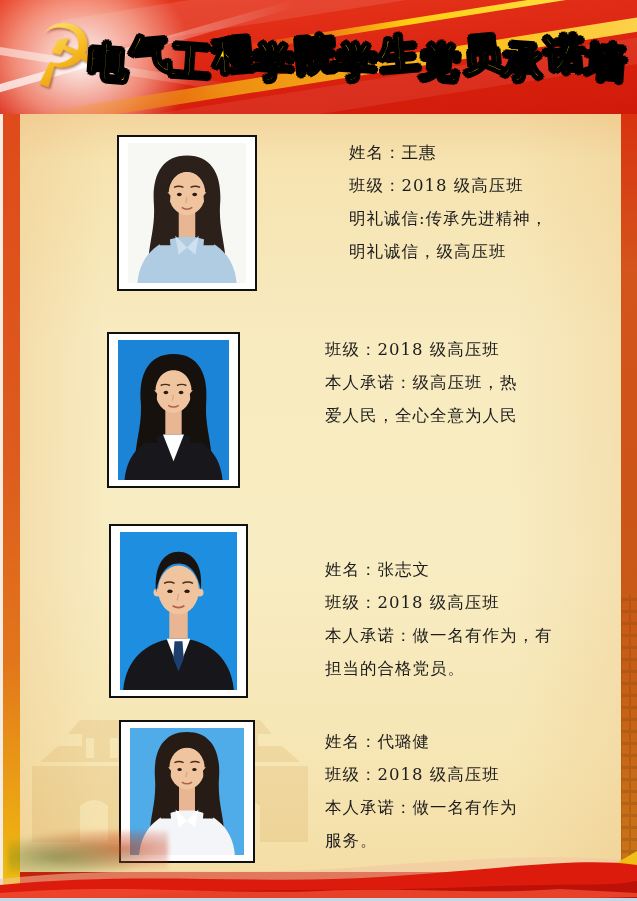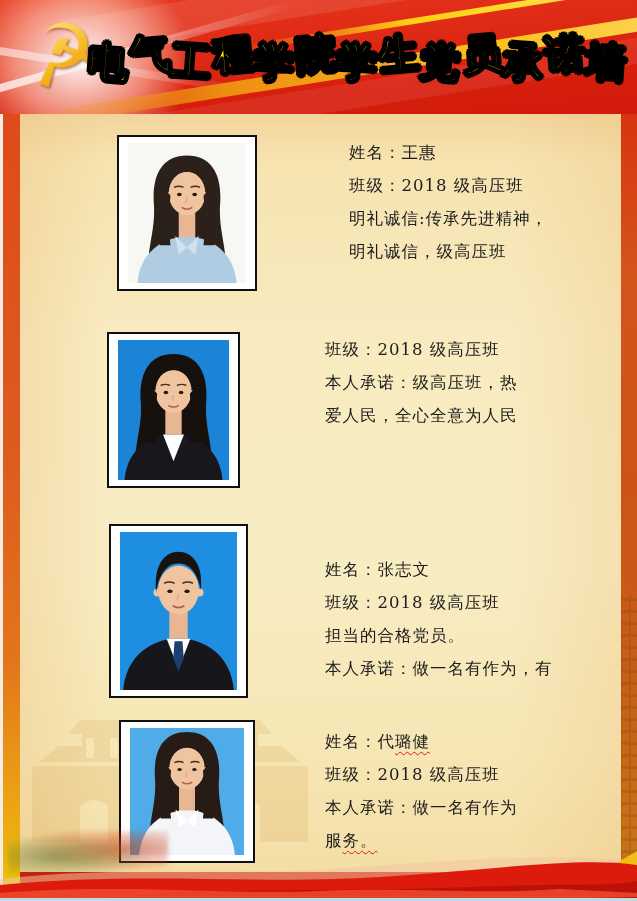--- a/index.html
+++ b/index.html
@@ -62,21 +62,21 @@
   .avatar .a-long,.avatar .a-short,.avatar .a-shirtv,.avatar .a-tie,.avatar .a-collar{display:none;}
   .photo.hair-long .a-long{display:block;}
   .photo.hair-short .a-short{display:block;}
   .photo.style-suit .a-shirtv{display:block;}
   .photo.style-suit-tie .a-shirtv,.photo.style-suit-tie .a-tie{display:block;}
   .photo.style-shirt .a-collar{display:block;}
 
   .info{position:absolute;left:305px;width:280px;color:#1C1C1C;font-size:16.5px;}
   .info p{margin:0;height:33px;line-height:33px;letter-spacing:1px;white-space:nowrap;}
   .p1 .info{top:22px;margin-left:24px;} .p2 .info{top:219px;} .p3 .info{top:411px;margin-top:28px;} .p4 .info{top:611px;}
-  .sq{text-decoration:underline;text-decoration-style:wavy;text-decoration-color:#D42010;
+  .sq{text-decoration-style:wavy;text-decoration-color:#D42010;
       text-decoration-thickness:1px;text-underline-offset:4px;text-align:right;}
 
   
   .foliage{position:absolute;left:8px;bottom:26px;width:160px;height:44px;z-index:4;filter:blur(2px);
      background:radial-gradient(ellipse at 30% 60%,rgba(72,112,40,.5),transparent 60%),
                 radial-gradient(ellipse at 72% 40%,rgba(200,60,20,.6),transparent 65%);}
   .waves{position:absolute;left:0;bottom:0;width:637px;height:64px;z-index:5;display:block;}
   .bottom-line{position:absolute;left:0;bottom:0;width:637px;height:3px;background:#C4D9E8;z-index:6;}
 </style>
 </head>
@@ -241,22 +241,22 @@
             <path d="M32,50 C30,22 40,14 50,14 C60,14 70,22 68,50 C66,32 59,26 50,26 C41,26 34,32 32,50 Z"></path>
             <path d="M31,40 C28,60 30,72 27,88 L36,88 C34,70 35,56 36,46 Z"></path>
             <path d="M69,40 C72,60 70,72 73,88 L64,88 C66,70 65,56 64,46 Z"></path>
           </g>
           <path class="a-short" fill="var(--hair)" d="M33,46 C31,24 40,15 50,15 C60,15 69,24 67,44 C64,30 58,24 50,24 C40,24 35,34 33,46 Z"></path>
         </svg>
       </figure>
       <div class="info">
         <p><span>姓名：</span><span>张志文</span><span class="sq"></span></p>
         <p><span>班级：</span><span>2018 级高压班</span></p>
+        <p>本人承诺：做一名有作为，有</p>
         <p><span>担当的合格党员。</span><span class="sq"></span></p>
-        <p>本人承诺：做一名有作为，有</p>
       </div>
     </section>
 
     <section class="profile p4">
       <figure class="photo hair-long style-shirt" title="ID photo: young woman, long dark hair, white shirt, light blue background" style="--bg: #50ACE8; --hair: #261C15; --cloth: #F3F5F8; --shirt: #FFFFFF;">
         <svg class="avatar" viewBox="0 0 100 120" preserveAspectRatio="xMidYMax slice">
           <rect width="100" height="120" fill="var(--bg)"></rect>
           <g class="a-long">
               <path fill="var(--hair)" d="M50,12 C28,12 20,30 22,54 C23,74 18,84 17,104 L83,104 C82,84 77,74 78,54 C80,30 72,12 50,12 Z"></path>
             </g>

